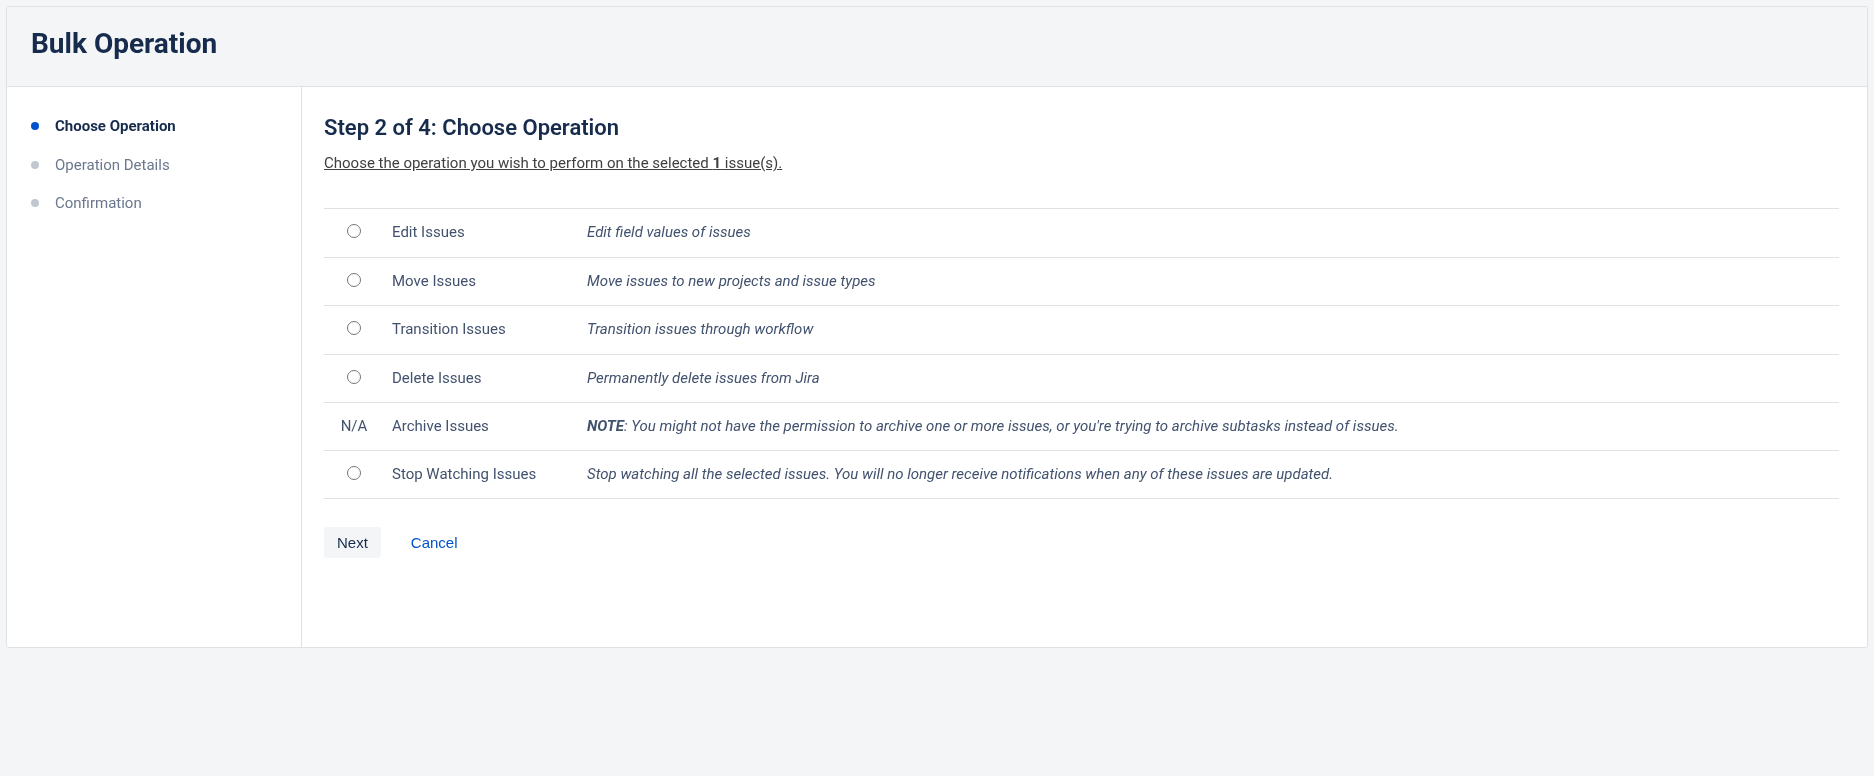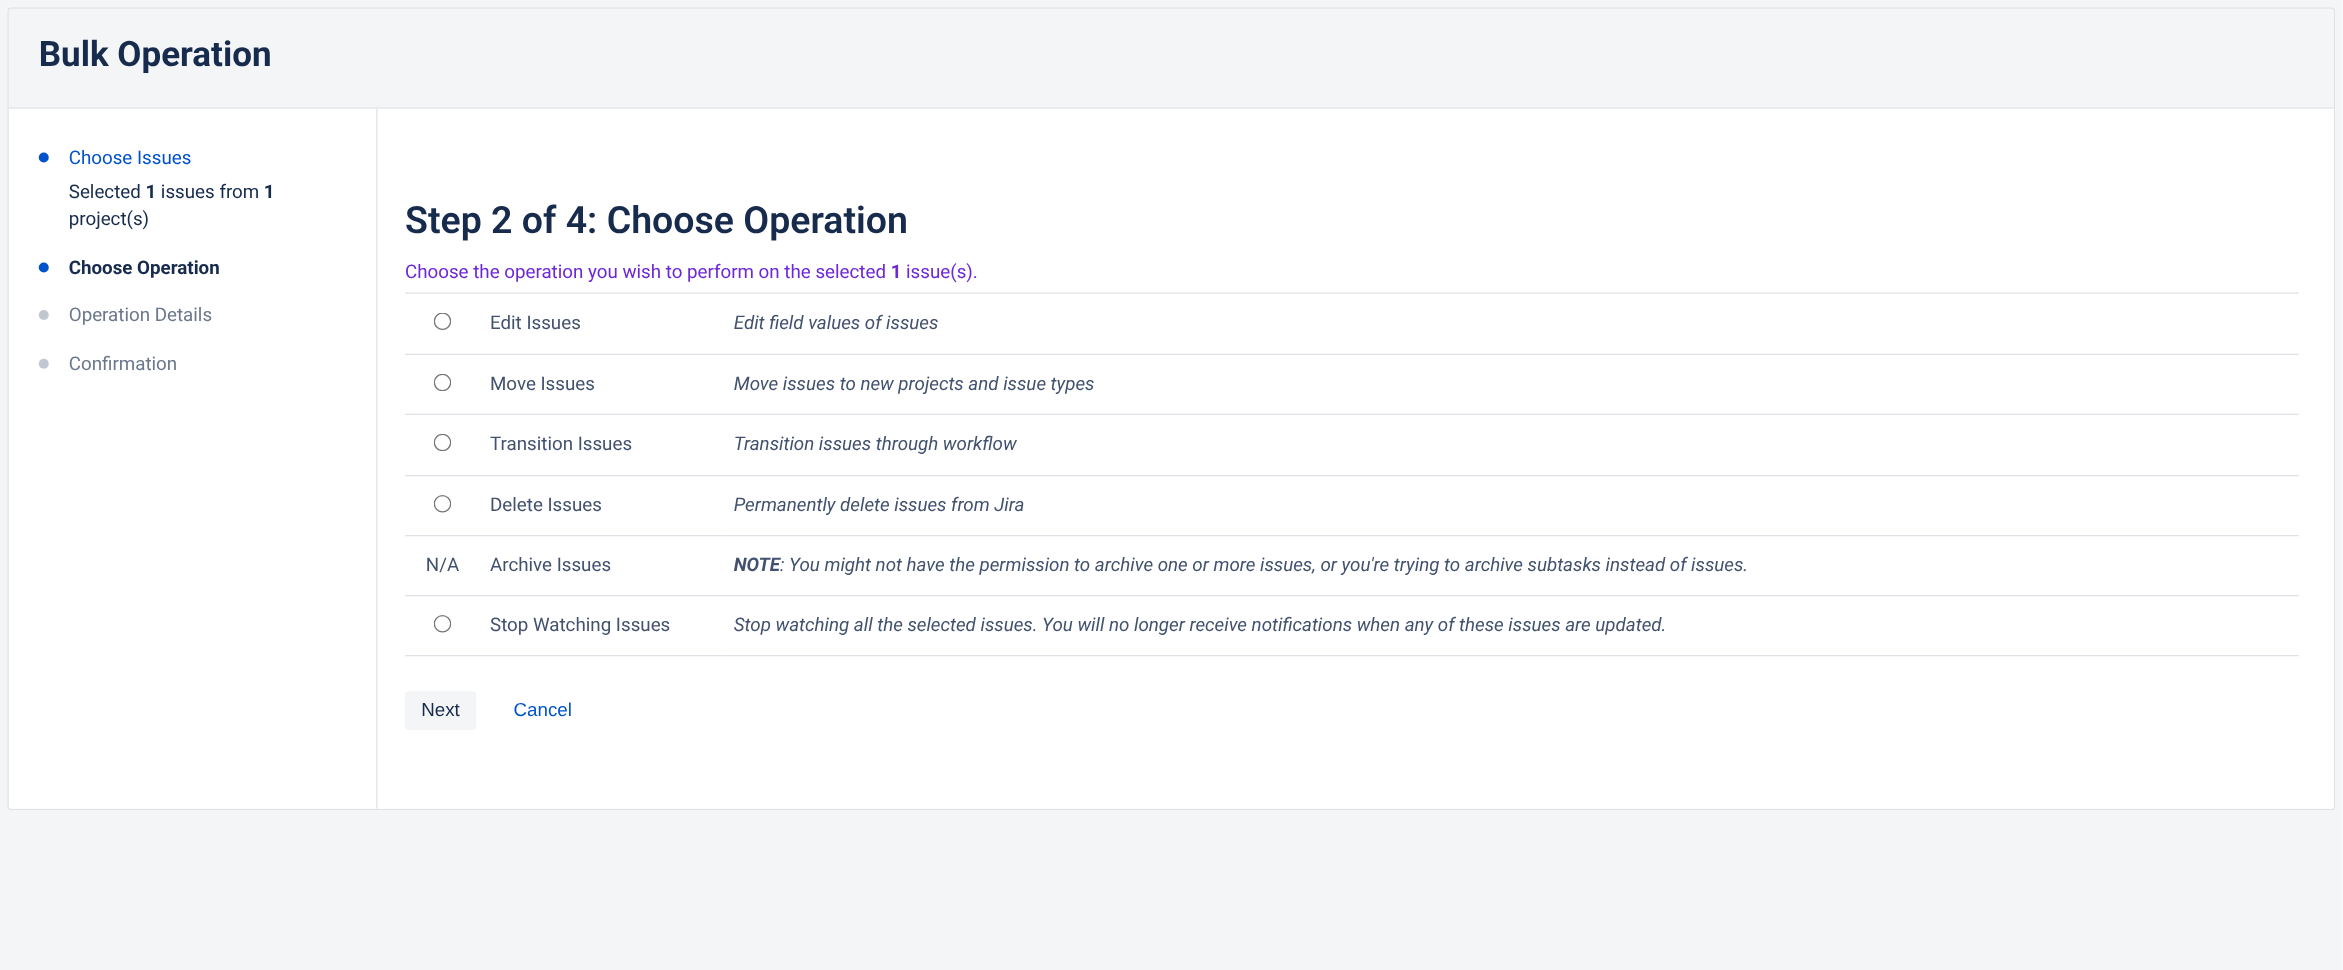--- a/index.html
+++ b/index.html
@@ -73,29 +73,29 @@
       font-size: 15px;
       margin-top: 4px;
     }
     .b { font-weight: 700; }
 
     .main {
       flex: 1;
       padding: 28px 28px 28px 22px;
     }
     .main h2 {
-      font-size: 30px;
+      font-size: 22px;
       font-weight: 600;
       margin-bottom: 14px;
-      margin-top: 44px;
     }
     .instruction {
       font-size: 15px;
-      color: #6d28d9;
-      margin-bottom: 8px;
+      color: #404040;
+      margin-bottom: 36px;
+      text-decoration: underline;
     }
 
     table.ops {
       width: 100%;
       border-collapse: collapse;
       table-layout: fixed;
     }
     table.ops col.c-radio { width: 60px; }
     table.ops col.c-name { width: 195px; }
     table.ops tr { border-bottom: 1px solid #dfe1e6; }
@@ -140,26 +140,20 @@
 </head>
 <body>
 
 <div class="card">
   <div class="header">
     <h1>Bulk Operation</h1>
   </div>
   <div class="body">
     <nav class="sidebar">
       <ol class="steps">
-        <li class="step done">
-          <a href="#">Choose Issues</a>
-          <div class="step-sub">
-            <span>Selected </span><span class="b">1</span><span> issues from </span><span class="b">1</span><span> project(s)</span>
-          </div>
-        </li>
         <li class="step active">
           <span>Choose Operation</span>
         </li>
         <li class="step future">
           <span>Operation Details</span>
         </li>
         <li class="step future">
           <span>Confirmation</span>
         </li>
       </ol>

